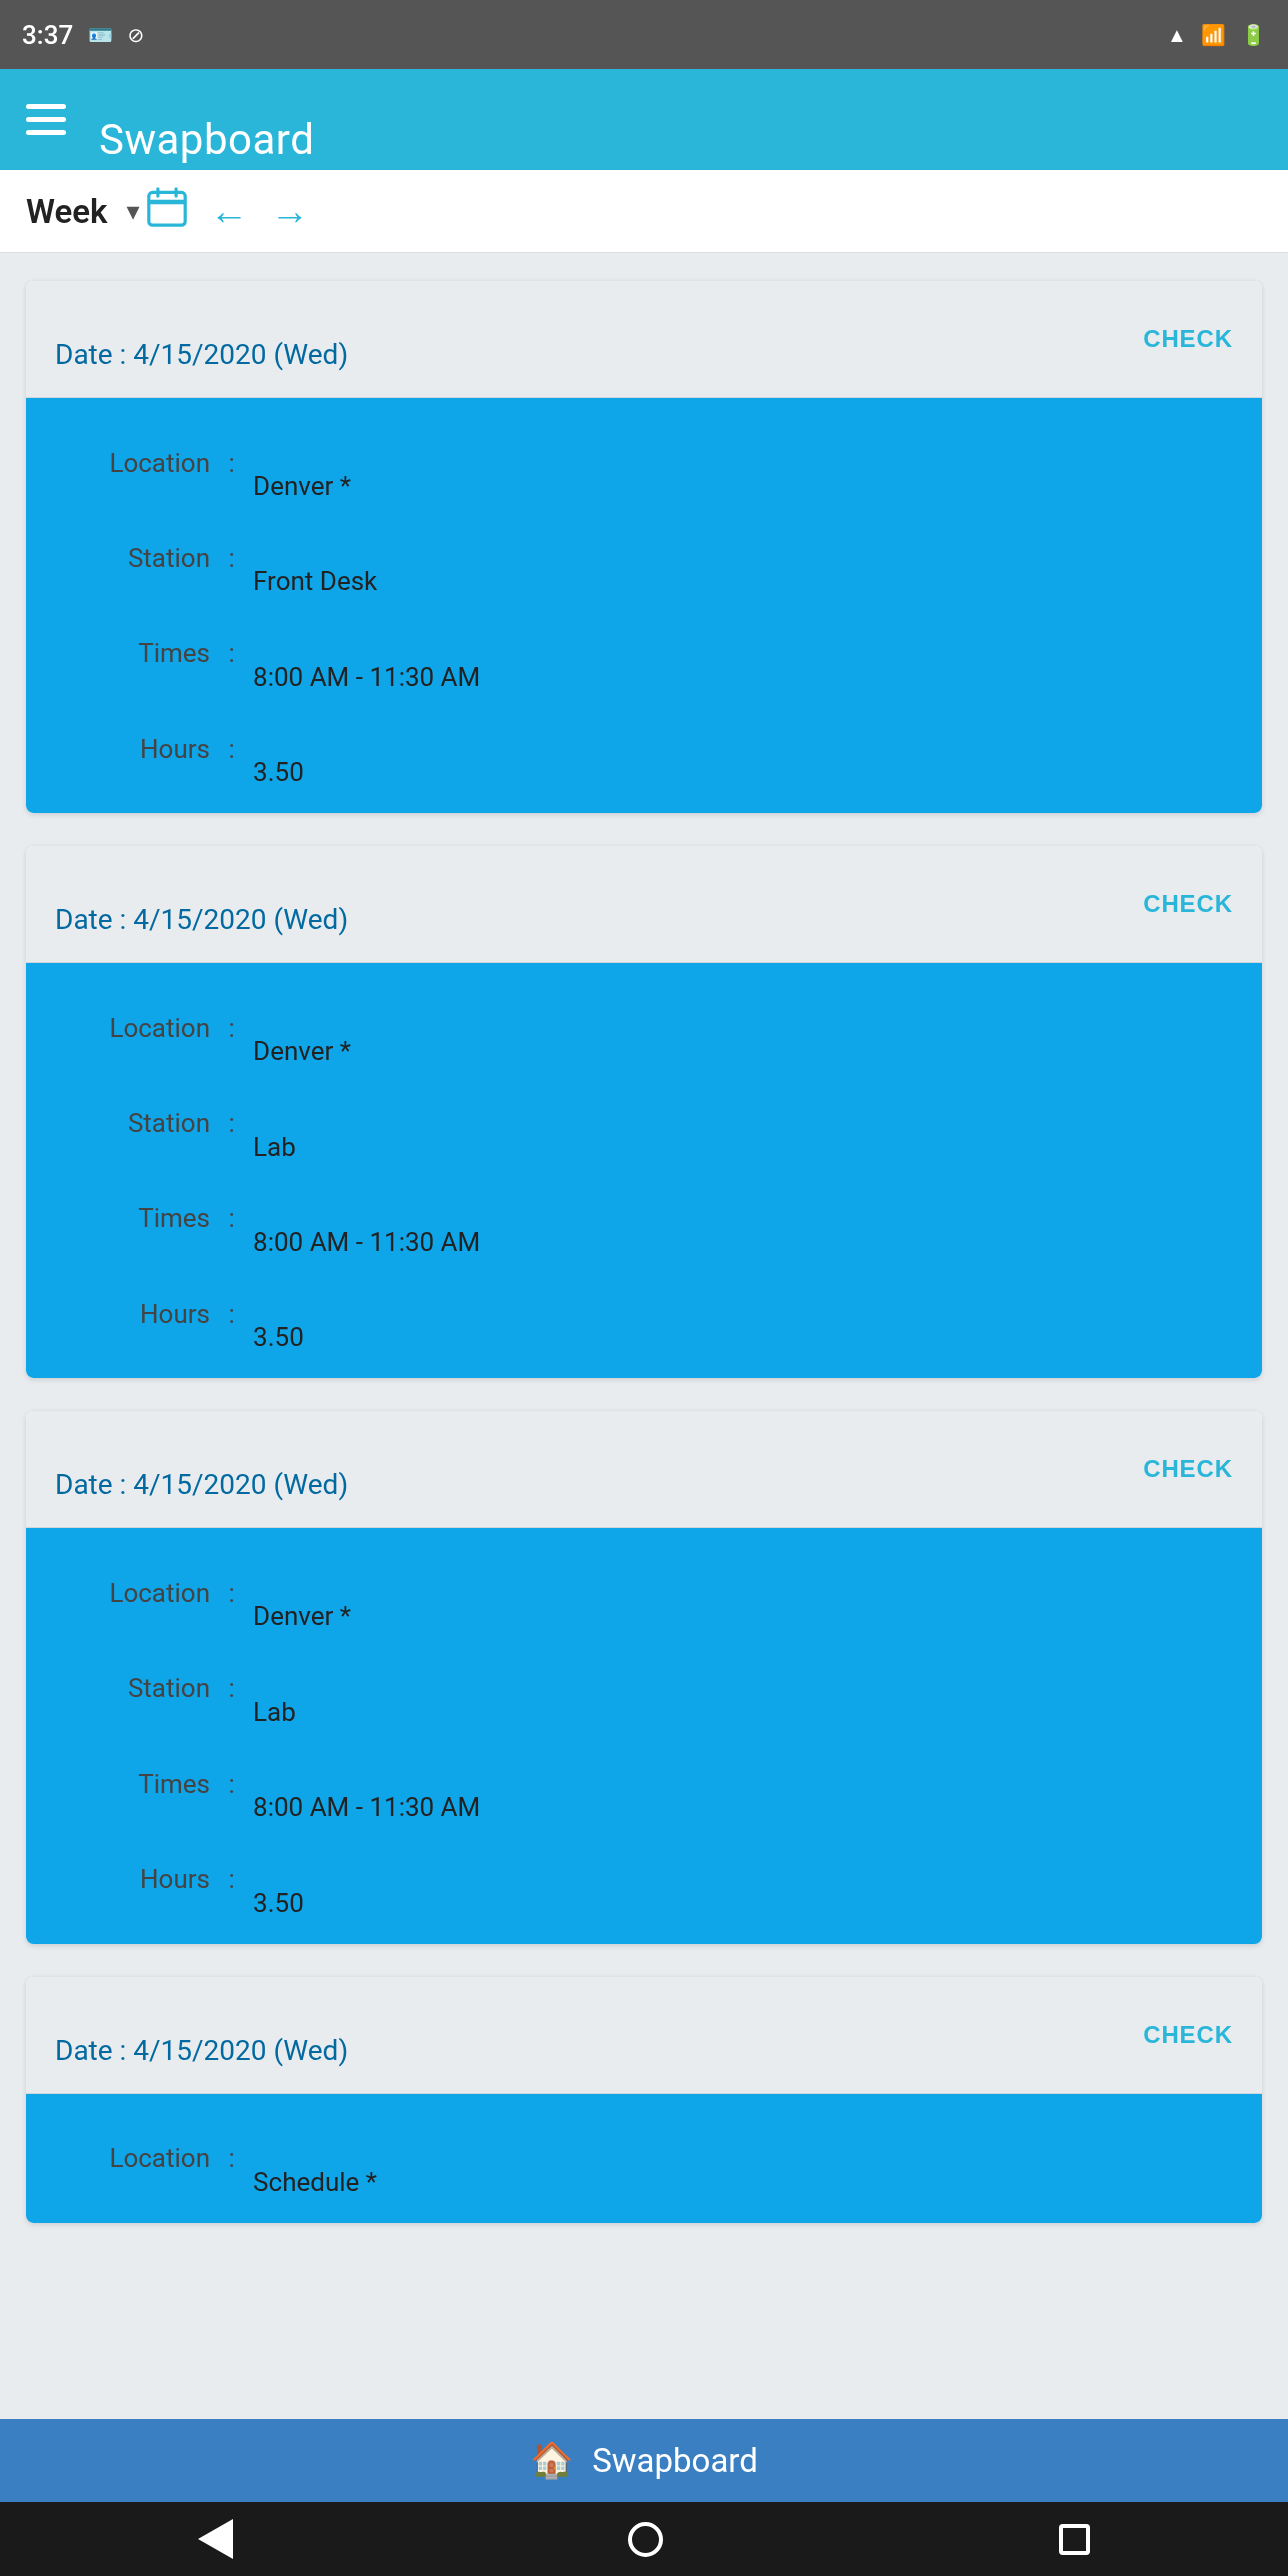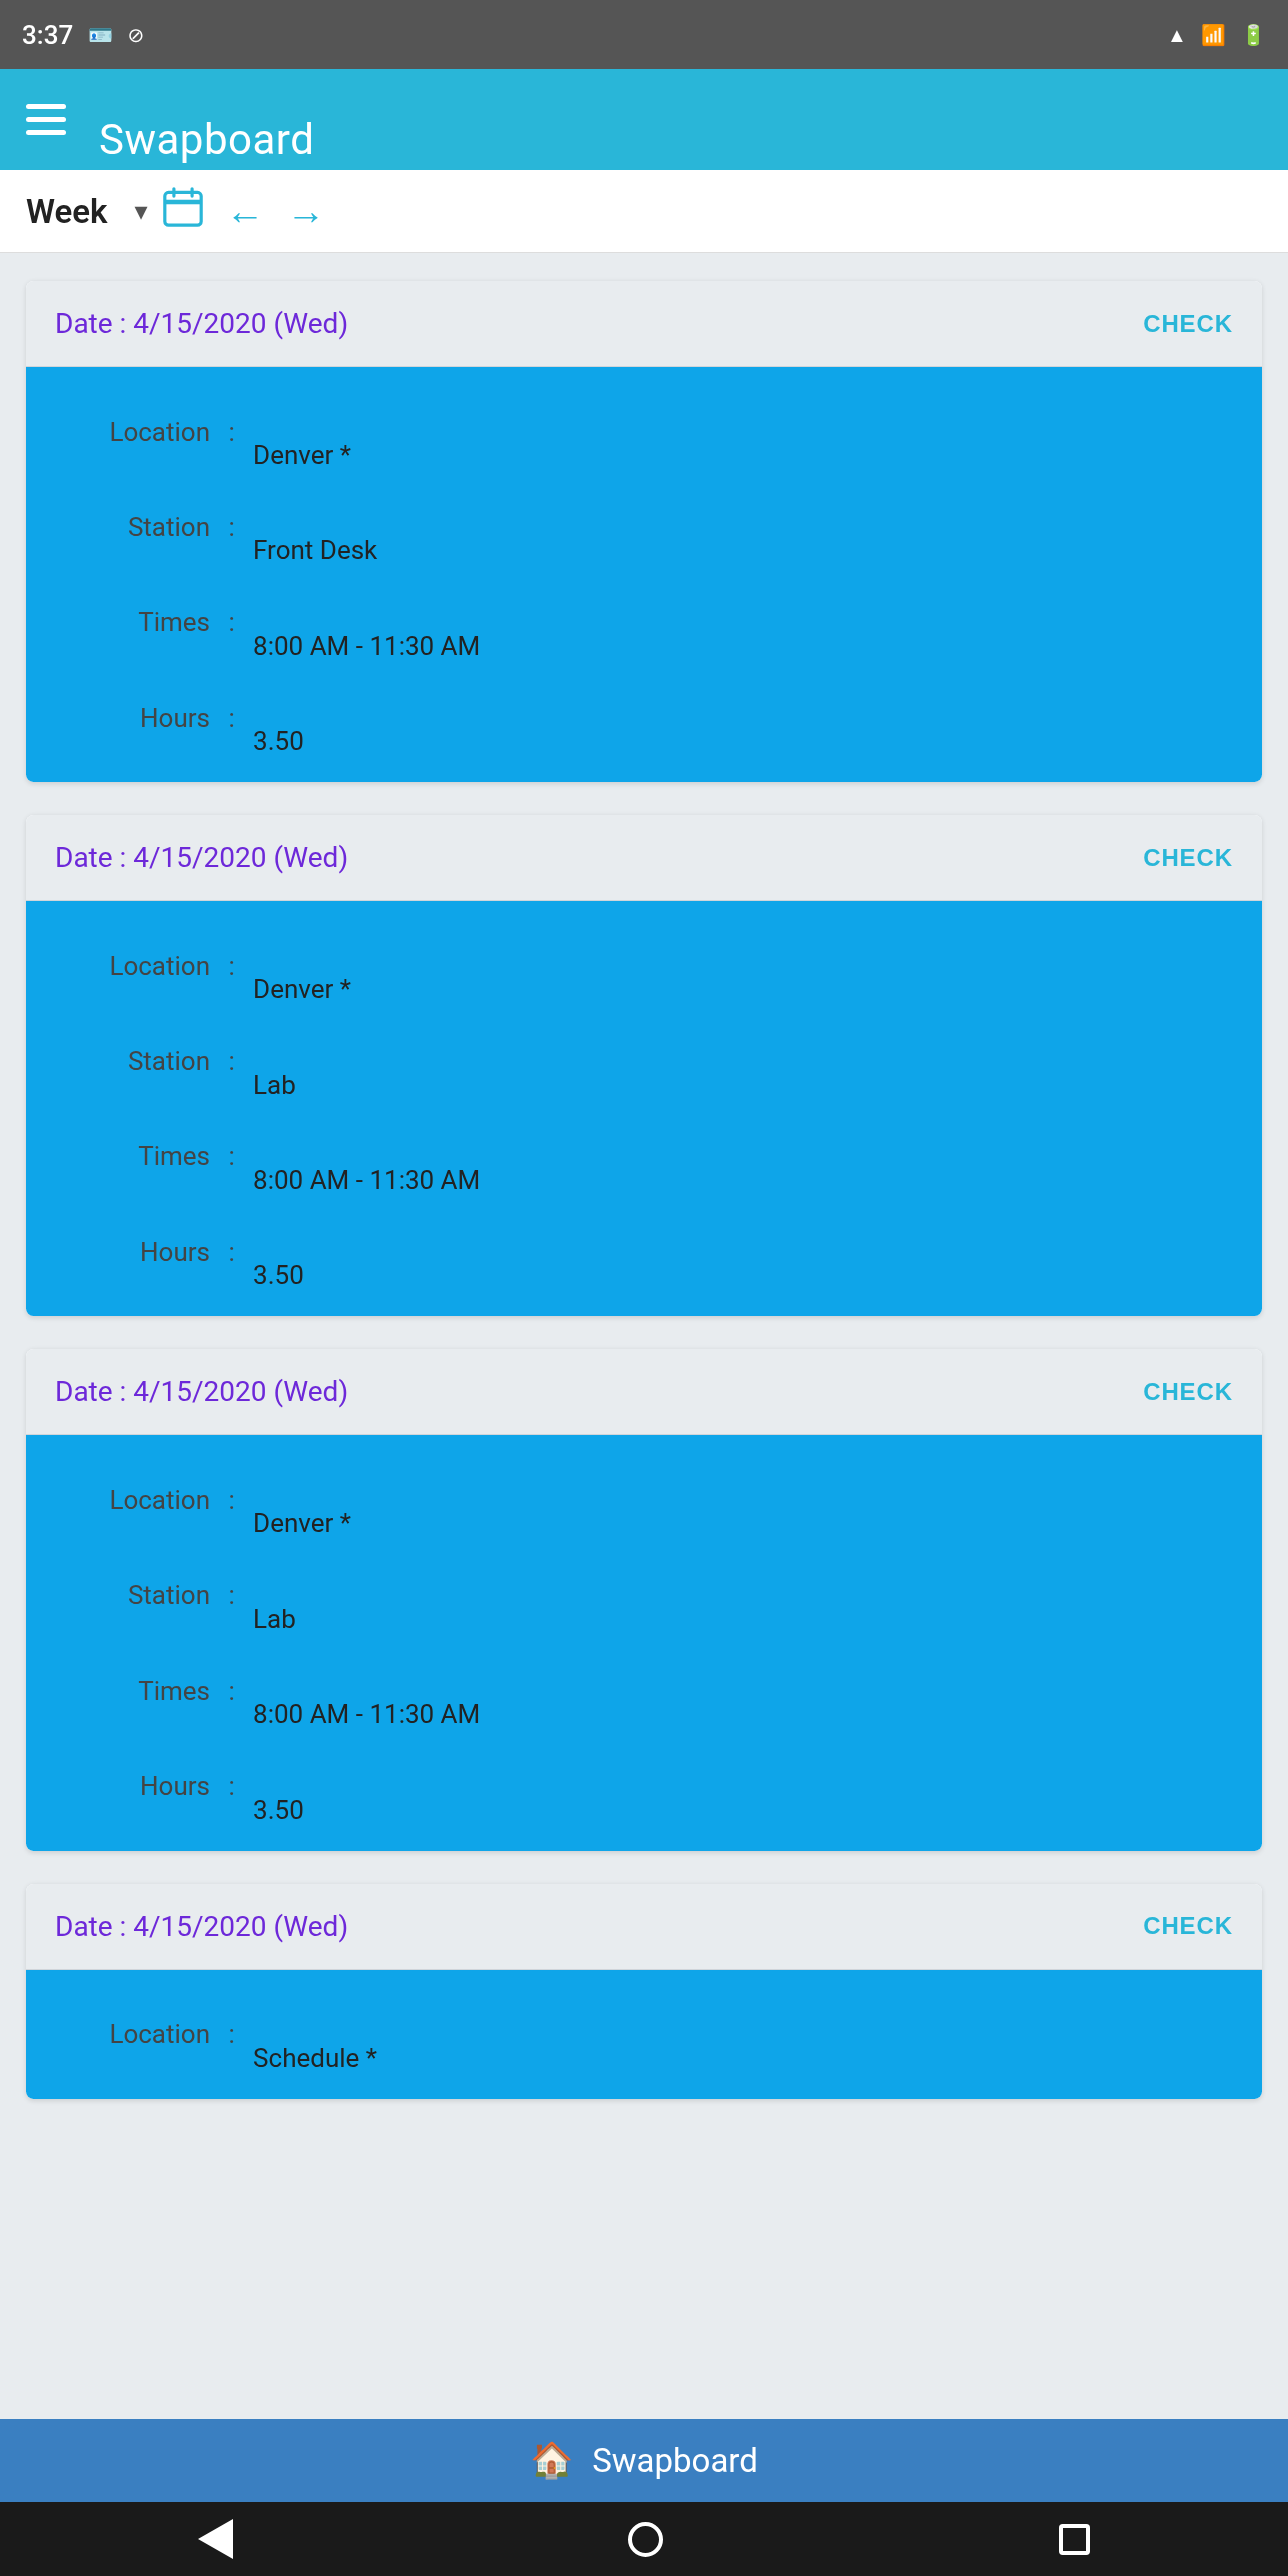--- a/index.html
+++ b/index.html
@@ -58,21 +58,21 @@
     }
 
     
     .week-selector {
       background: white;
       display: flex;
       align-items: center;
       padding: 0 26px;
       height: 83px;
       border-bottom: 0.9px solid #ddd;
-      gap: 16px;
+      gap: 8px;
     }
     .week-label {
       font-size: 33px;
       font-weight: 600;
       color: #222;
       flex: 0 0 auto;
     }
     .week-dropdown-icon {
       font-size: 26px;
       color: #555;
@@ -119,21 +119,22 @@
     .card-header {
       background: #e8ecef;
       padding: 26px 29px;
       display: flex;
       align-items: center;
       justify-content: space-between;
       border-bottom: 0.9px solid #d0d5da;
     }
     .card-header-date {
       font-size: 28px;
-      color: #6d28d9;
+      color: #0369a1;
+      margin-top: 31px;
     }
     .card-check-btn {
       font-size: 24px;
       color: #29b6d8;
       font-weight: 600;
       letter-spacing: 0.9px;
       cursor: pointer;
       background: none;
       border: none;
     }

